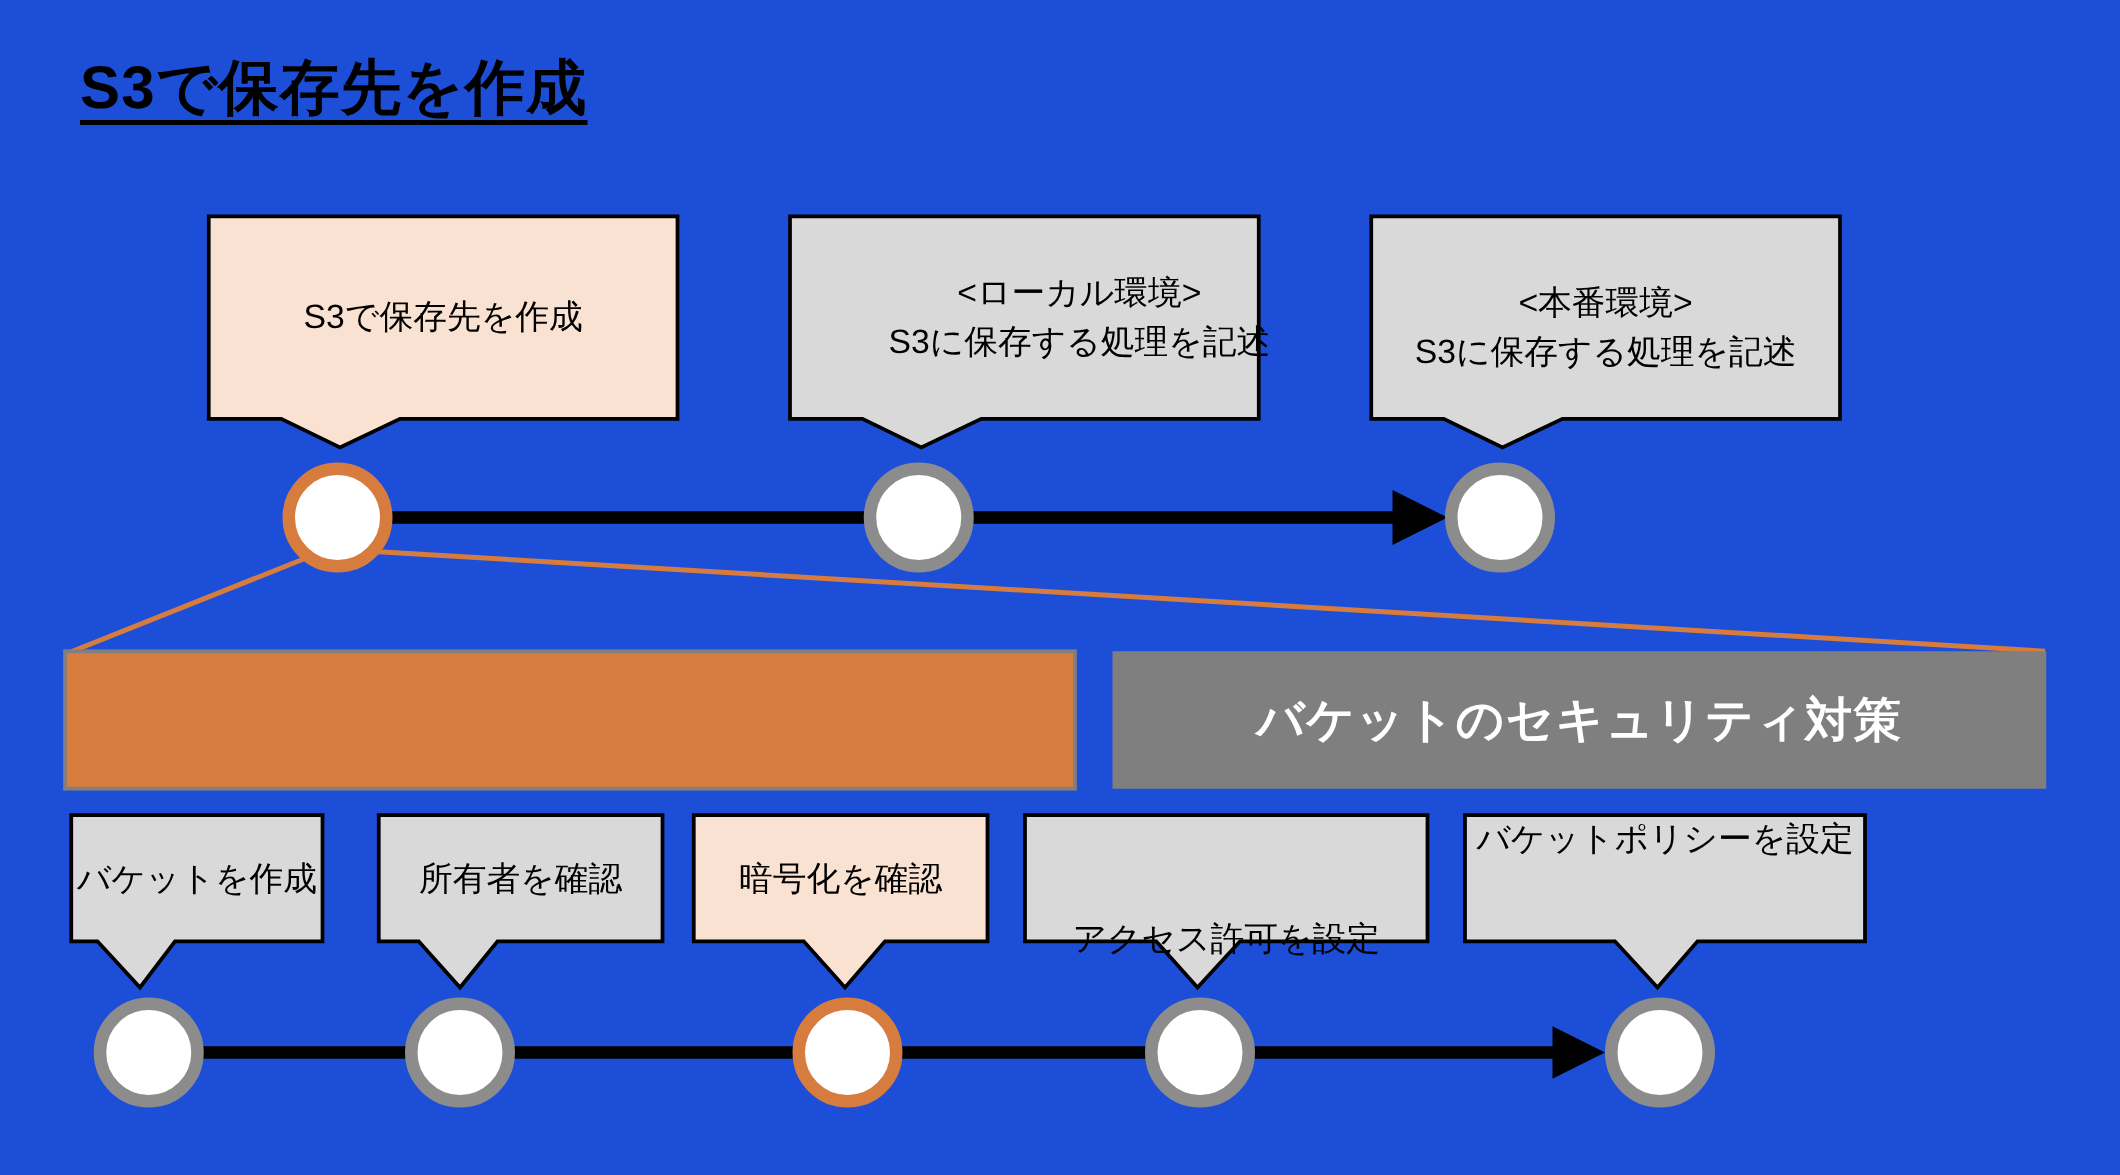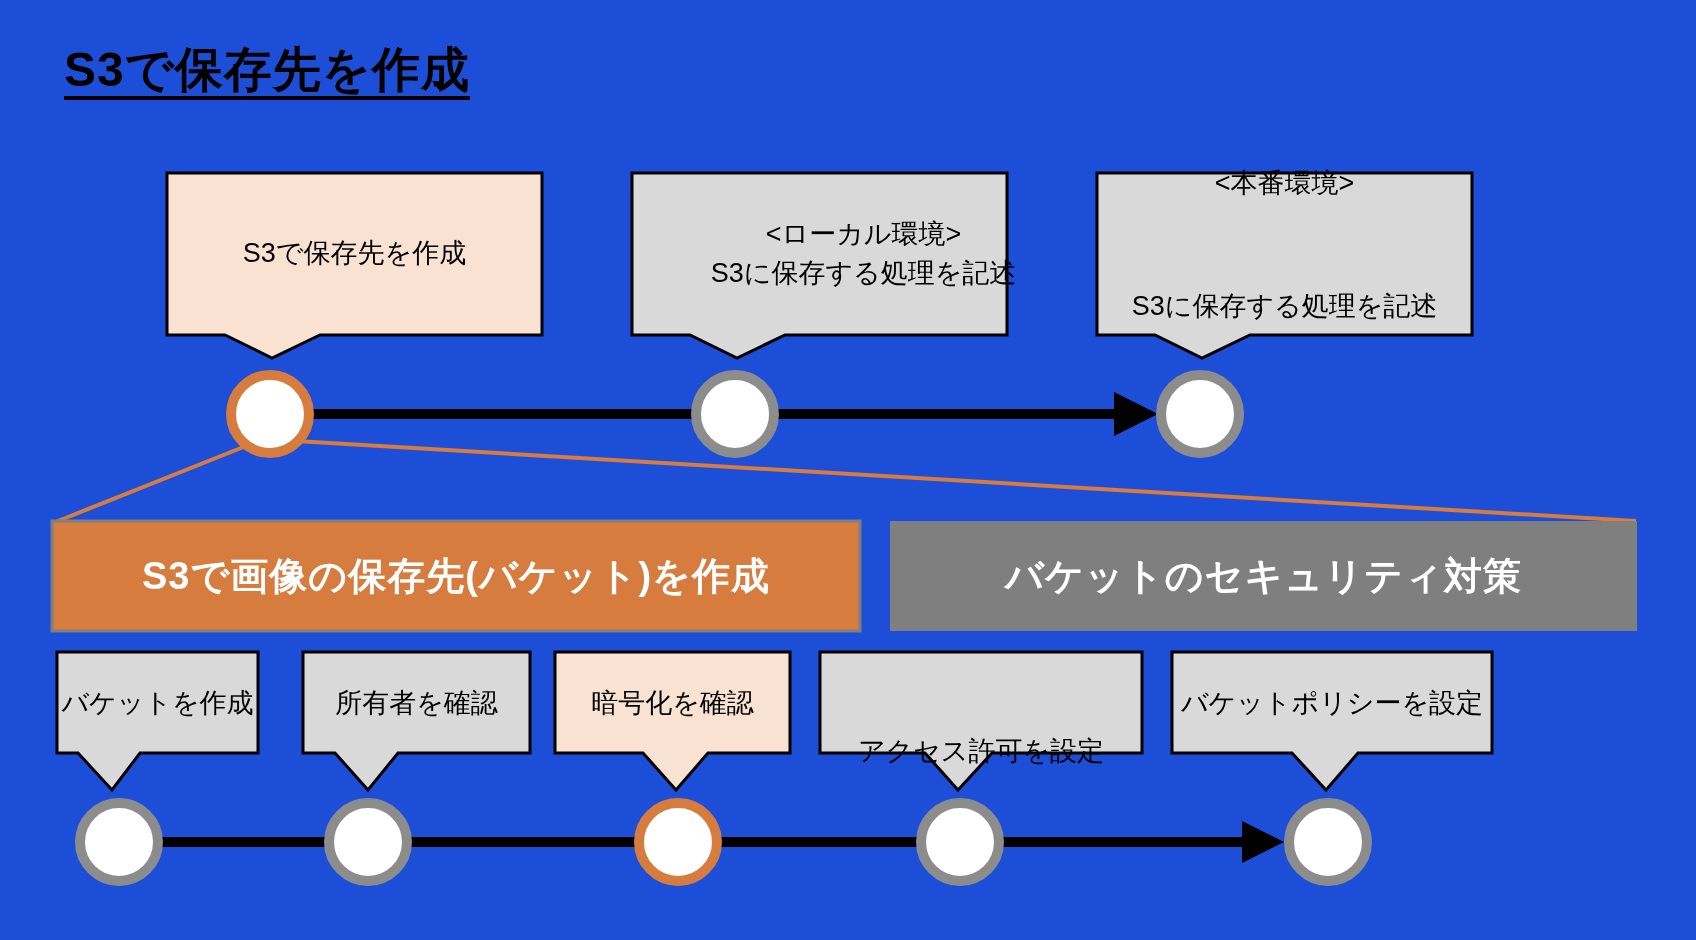--- a/index.html
+++ b/index.html
@@ -63,27 +63,26 @@
   <h1 class="page-title">S3で保存先を作成</h1>
 
   <div class="label top-bubble-label" style="left:167px;top:173px;width:375px;height:162px;">
     <div>S3で保存先を作成</div>
     <div></div>
   </div>
   <div class="label top-bubble-label" style="left:632px;top:173px;width:375px;height:162px;padding-left:44px;">
     <div>&lt;ローカル環境&gt;</div>
     <div>S3に保存する処理を記述</div>
   </div>
-  <div class="label top-bubble-label" style="left:1097px;top:164px;width:375px;height:162px;justify-content:space-between;">
+  <div class="label top-bubble-label" style="left:1097px;top:181px;width:375px;height:162px;">
     <div>&lt;本番環境&gt;</div>
     <div>S3に保存する処理を記述</div>
   </div>
 
-  <div class="label bar-label" style="left:52px;top:521px;width:808px;height:110px;">S3で画像の保存先(バケット)を作成</div>
   <div class="label bar-label" style="left:890px;top:521px;width:747px;height:110px;">バケットのセキュリティ対策</div>
 
   <div class="label bottom-bubble-label" style="left:57px;top:652px;width:201px;height:101px;">バケットを作成</div>
   <div class="label bottom-bubble-label" style="left:303px;top:652px;width:227px;height:101px;">所有者を確認</div>
   <div class="label bottom-bubble-label" style="left:555px;top:652px;width:235px;height:101px;">暗号化を確認</div>
   <div class="label bottom-bubble-label" style="left:820px;top:652px;width:322px;height:101px;margin-top:48px;">アクセス許可を設定</div>
-  <div class="label bottom-bubble-label" style="left:1172px;top:652px;width:320px;height:101px;">バケットポリシーを設定</div>
+  <div class="label bottom-bubble-label" style="left:1172px;top:620px;width:320px;height:101px;">バケットポリシーを設定</div>
 
 </div>
 
 </body></html>

